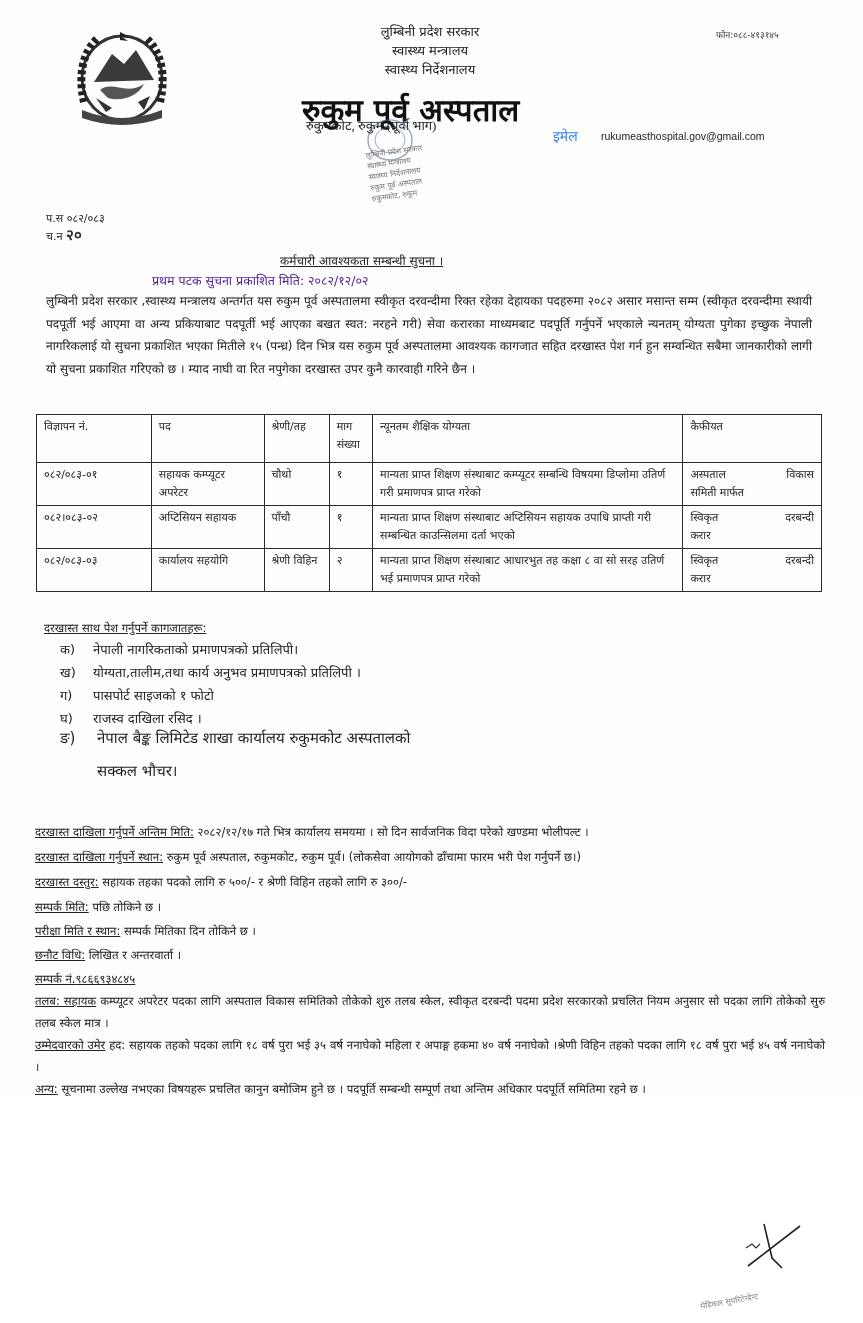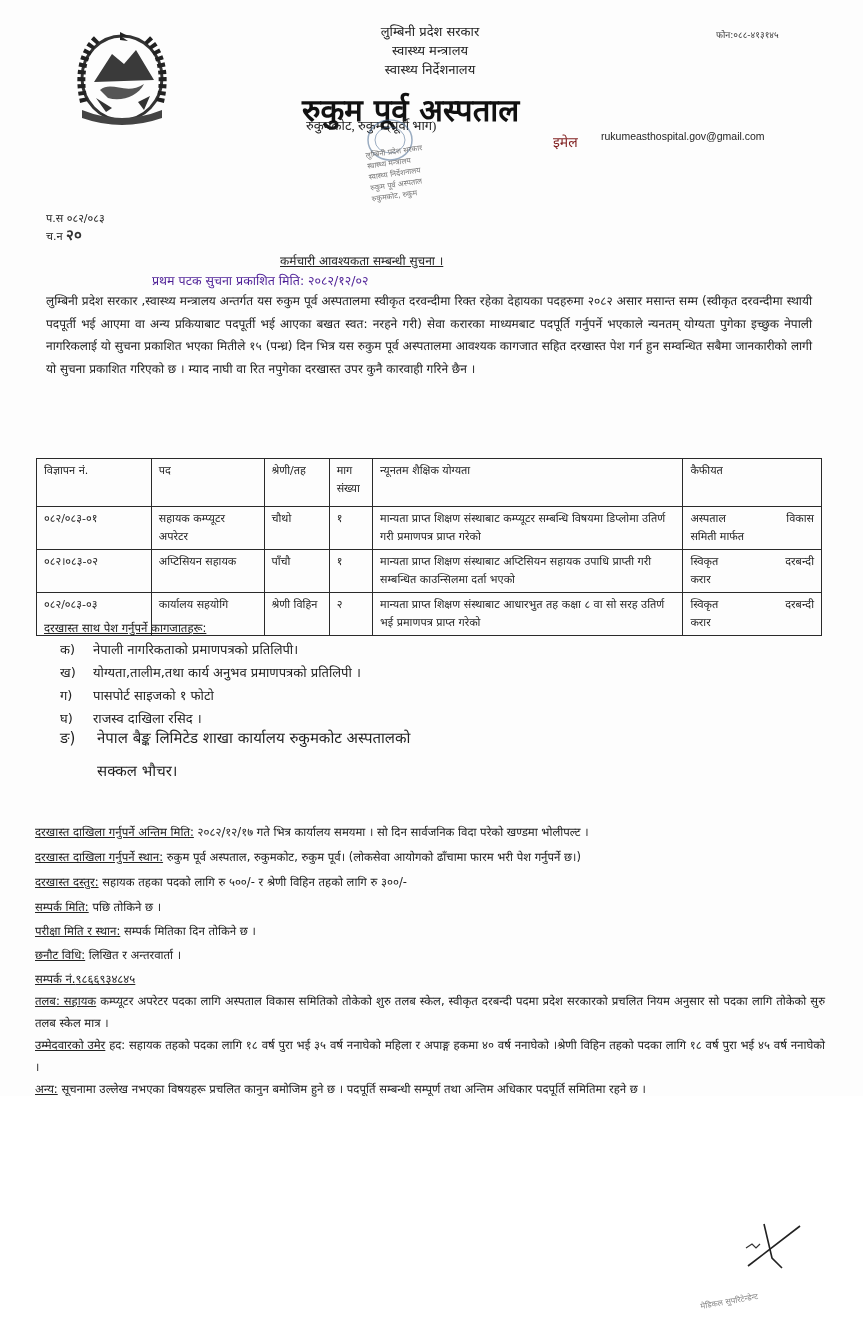--- a/index.html
+++ b/index.html
@@ -7,37 +7,37 @@
   body { font-family: "DejaVu Sans", "Liberation Sans", sans-serif; color: #1a1a1a; position: relative; }
   .page { position: absolute; left: 0; top: 0; width: 863px; height: 1096px; background: #fdfdfd; }
 
   
   .emblem { position: absolute; left: 68px; top: 22px; width: 108px; height: 110px; }
   .lh-center { position: absolute; left: 260px; top: 22px; width: 340px; text-align: center; }
   .lh-line { font-size: 13px; line-height: 19px; color: #222; }
   .lh-title { position: absolute; left: 302px; top: 88px; font-size: 31px; font-weight: bold; color: #111; letter-spacing: 0; white-space: nowrap; }
   .lh-address { position: absolute; left: 306px; top: 116px; font-size: 13px; color: #222; white-space: nowrap; font-family: Liberation Serif, serif; }
   .lh-phone { position: absolute; left: 716px; top: 28px; font-size: 9px; color: #333; white-space: nowrap; }
-  .lh-email-label { position: absolute; left: 553px; top: 126px; font-size: 14px; color: #7f1d1d; margin-top: 6px; }
+  .lh-email-label { position: absolute; left: 553px; top: 126px; font-size: 14px; color: #3b82f6; }
   .lh-email { position: absolute; left: 601px; top: 130px; font-size: 10.5px; color: #222; font-family: "Liberation Sans", sans-serif; }
 
   .stamp { position: absolute; left: 352px; top: 118px; width: 116px; height: 110px; opacity: 0.55; }
   .stamp-lines { position: absolute; left: 365px; top: 150px; font-size: 7.5px; line-height: 11px; color: #777; transform: rotate(-8deg); transform-origin: left top; }
 
   .ref { position: absolute; left: 46px; top: 210px; font-size: 11px; line-height: 17px; color: #222; }
   .ref .num { font-size: 11px; }
   .ref .hand { font-size: 15px; font-weight: bold; color: #333; }
 
   .notice-title { position: absolute; left: 280px; top: 252px; font-size: 12px; text-decoration: underline; color: #222; white-space: nowrap; }
   .first-pub { position: absolute; left: 152px; top: 272px; font-size: 12.5px; color: #4c1d95; white-space: nowrap; }
 
   .intro { position: absolute; left: 46px; top: 290px; width: 766px; font-size: 12px; line-height: 22.5px; text-align: justify; color: #1e1e1e; }
 
   
-  .tbl { position: absolute; left: 36px; top: 414px; width: 786px; border-collapse: collapse; font-size: 11px; color: #222; margin-top: 44px; }
+  .tbl { position: absolute; left: 36px; top: 414px; width: 786px; border-collapse: collapse; font-size: 11px; color: #222; }
   .tbl td, .tbl th { border: 1.6px solid #2a2a2a; vertical-align: top; padding: 3px 7px; line-height: 18px; font-weight: normal; text-align: left; }
   .tbl thead th { height: 48px; }
   .tbl tbody td { height: 43px; }
   .c1 { width: 111px; } .c2 { width: 109px; } .c3 { width: 63px; } .c4 { width: 42px; } .c5 { width: 300px; } .c6 { width: 134px; }
   .just { text-align: justify; text-align-last: left; }
   .spread { display: flex; justify-content: space-between; }
 
   
   .docs-head { position: absolute; left: 44px; top: 620px; font-size: 11.5px; text-decoration: underline; color: #222; }
   .doc-item { position: absolute; left: 60px; font-size: 13px; color: #222; white-space: nowrap; }

